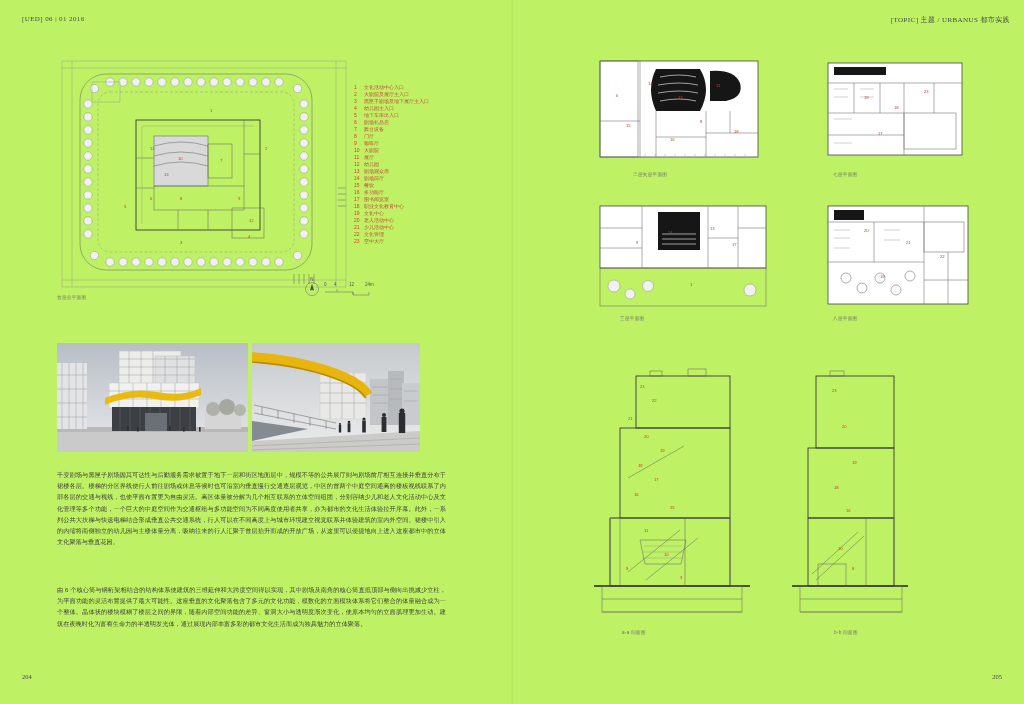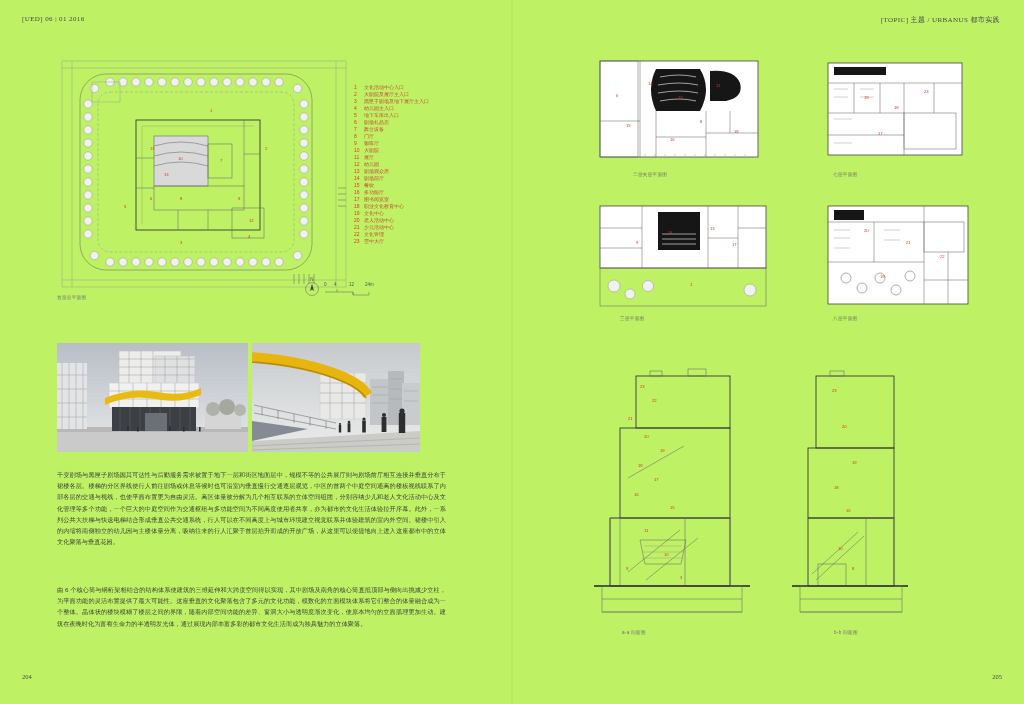--- a/index.html
+++ b/index.html
@@ -3,21 +3,21 @@
 <meta charset="utf-8">
 <style>
   html,body{margin:0;padding:0;background:#e9e9e7;}
   .spread{position:relative;width:1024px;height:704px;background:#bef264;
     font-family:"Liberation Sans",sans-serif;color:#333;overflow:hidden;}
   .seam{position:absolute;left:511px;top:0;width:2px;height:704px;
     background:linear-gradient(90deg,rgba(0,0,0,0.02),rgba(0,0,0,0.05),rgba(0,0,0,0.02));}
   .hdr{position:absolute;top:15px;font-family:"Liberation Serif",serif;font-size:7px;
     letter-spacing:.4px;color:#4a4a4a;}
   .hdr.left{left:22px;}
-  .hdr.right{right:24px;text-align:right;}
+  .hdr.right{right:14px;text-align:right;}
   .pageno{position:absolute;top:673px;font-family:"Liberation Serif",serif;font-size:6.5px;color:#4a4a4a;}
   .pageno.left{left:22px;}
   .pageno.right{right:22px;}
   .cap{position:absolute;font-size:4.6px;color:#6e6e6e;letter-spacing:.3px;}
   .legend{position:absolute;left:354px;top:84px;width:132px;height:163px;overflow:hidden;}
   .lg{display:flex;align-items:flex-start;font-size:5px;line-height:7px;color:#cf3a2a;}
   .lg .n{width:10px;flex:none;color:#e0392c;}
   .lg .t{color:#c44a3c;}
   .para{position:absolute;left:57px;width:389px;font-size:6.2px;line-height:11.2px;
     text-align:justify;color:#3d3d3d;overflow:hidden;}

